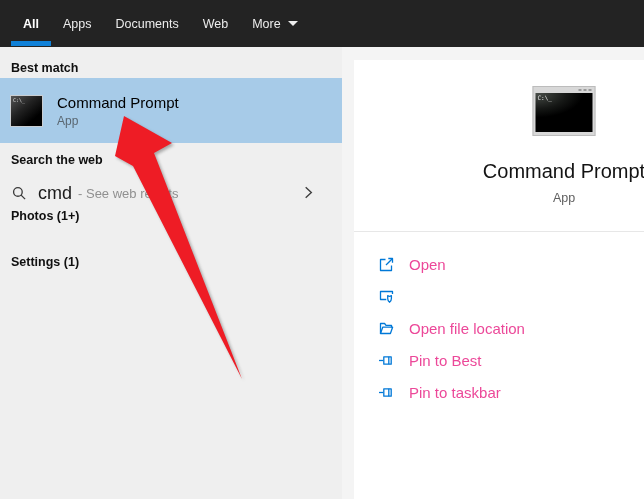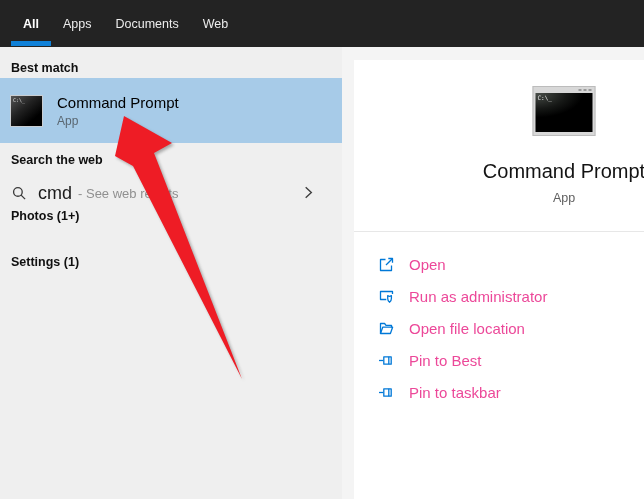--- a/index.html
+++ b/index.html
@@ -129,20 +129,24 @@
     <span>All</span>
   </div>
   <div class="tab">
     <span>Apps</span>
   </div>
   <div class="tab">
     <span>Documents</span>
   </div>
   <div class="tab">
     <span>Web</span>
+  </div>
+  <div class="tab">
+    <span>More</span>
+    <span class="tri-down"></span>
   </div>
 </div>
 
 <div class="results">
 
   <div class="section-label lbl-best">Best match</div>
 
   <div class="best-row">
     <div class="cmd-icon-sm">
       <span class="prompt">C:\_</span>
@@ -207,21 +211,20 @@
       <span class="alabel">Open</span>
     </div>
 
     <div class="action-row">
       <span class="aicon">
         <svg class="stroke-ic" width="17" height="17" viewBox="0 0 17 17">
           <path d="M14.5 6 V3.5 H2.5 V11.5 H8.3"></path>
           <path d="M9.7 7.6 c1.1 1 2.6 1 3.7 0 v3 c0 2.4 -1.85 3.7 -1.85 3.7 s-1.85 -1.3 -1.85 -3.7 z"></path>
         </svg>
       </span>
-      <span class="alabel">Run as administrator</span>
     </div>
 
     <div class="action-row">
       <span class="aicon">
         <svg class="stroke-ic" width="17" height="17" viewBox="0 0 17 17">
           <path d="M2.5 13.5 V3.5 H6.6 L8 5.3 H13.5 V7.2"></path>
           <path d="M2.5 13.5 L4.7 7.2 H14.6 L12.4 13.5 Z"></path>
         </svg>
       </span>
       <span class="alabel">Open file location</span>

